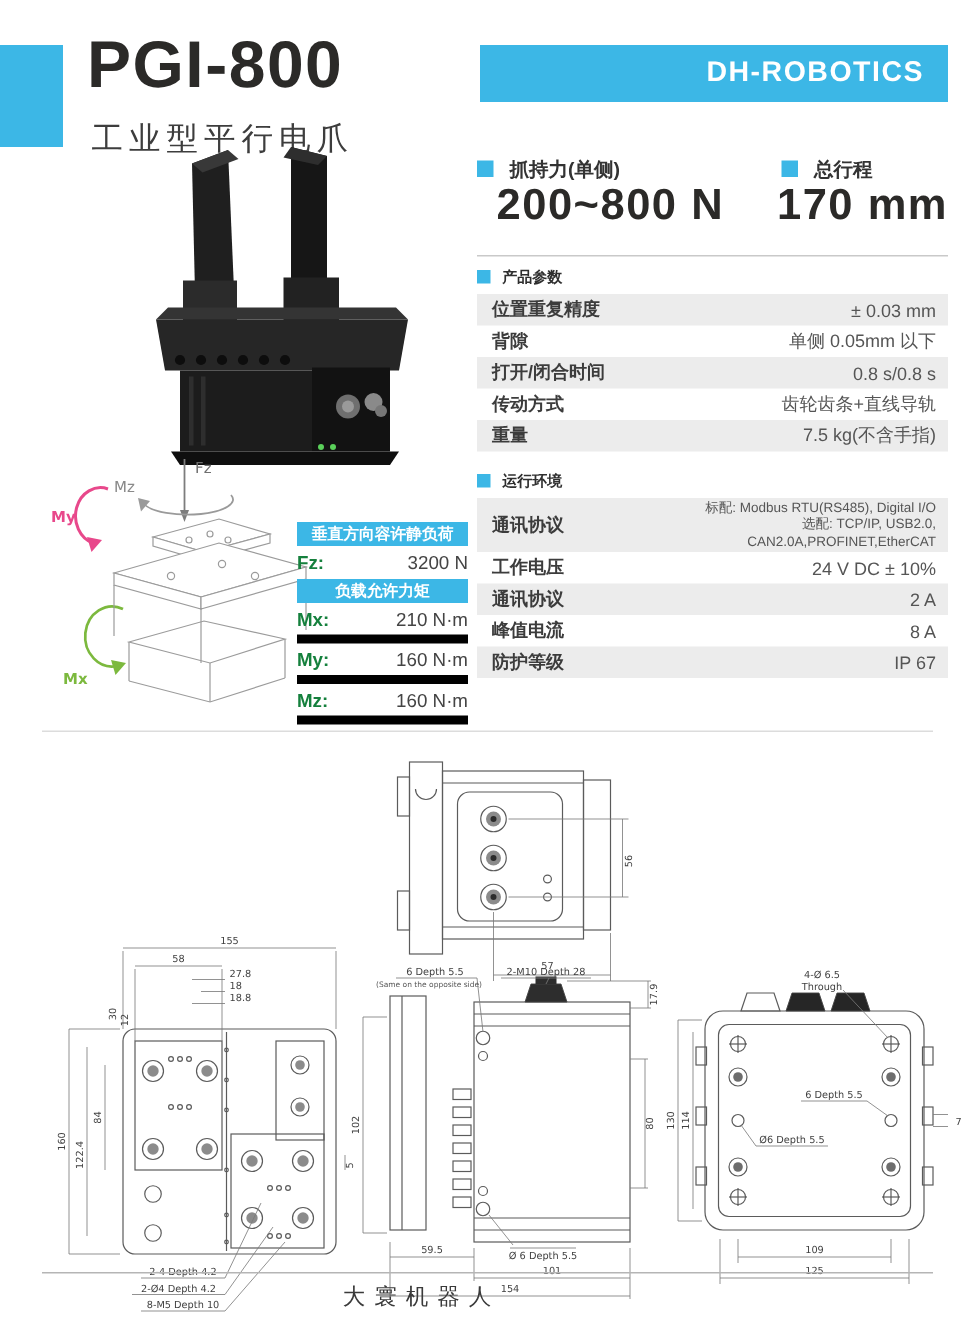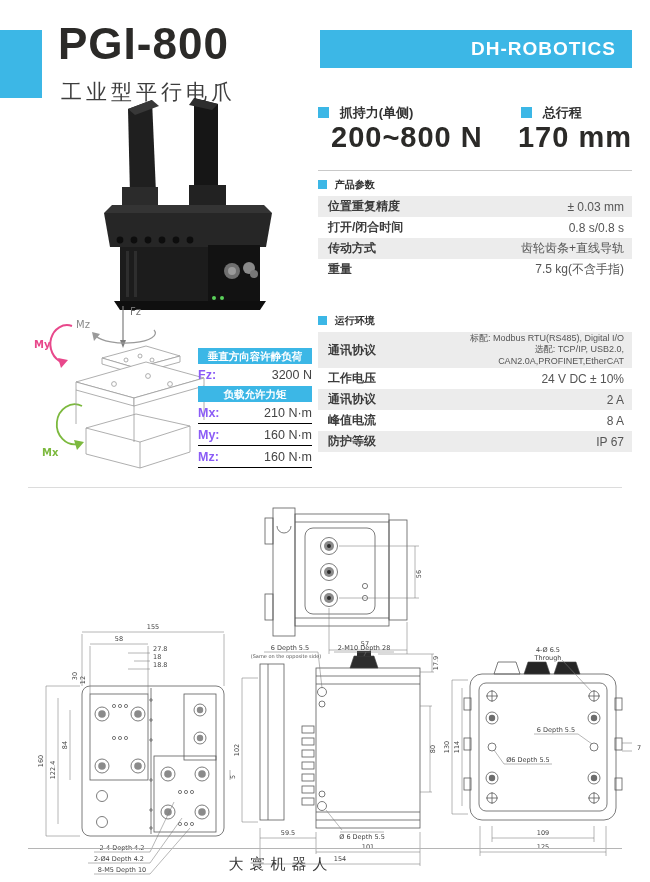--- a/index.html
+++ b/index.html
@@ -24,23 +24,23 @@
   table.spec td.l{font-weight:700;color:#3c3c3c;padding-left:10px;width:108px;}
   table.spec td.v{text-align:right;color:#555;}
   table.spec tr:nth-child(odd){background:#ececec;}
   table.spec tr.tall td{height:36px;}
   .v2{font-size:9px;line-height:11.5px;color:#555;text-align:right;display:block;}
   
   #load-table{left:198px;top:348px;width:114px;}
   .badge{background:var(--accent);color:#fff;font-size:10.5px;font-weight:700;
     text-align:center;height:16px;line-height:16px;}
   .lt-row{display:flex;justify-content:space-between;align-items:center;height:21px;font-size:12.5px;}
-  .lt-row .k{font-weight:700;color:#8b5cf6;}
+  .lt-row .k{font-weight:700;color:#15803d;}
   .lt-row .val{color:#444;}
-  .lt-sep{border-bottom:1px solid #000000;}
+  .lt-sep{border-bottom:6px solid #000000;}
   #fz-row{height:22px;}
   
   svg{display:block;}
   .tl{stroke:#5b5b5b;stroke-width:.8;fill:none;}
   .dim{stroke:#7b7b7b;stroke-width:.55;fill:none;}
   text.dt{font-family:"DejaVu Sans",sans-serif;font-size:6.5px;fill:#3f3f3f;}
   text.dts{font-family:"DejaVu Sans",sans-serif;font-size:5px;fill:#555;}
   #footer-line{left:28px;top:848px;width:594px;height:1px;background:#b5b5b5;}
   #footer-text{left:0;top:855px;width:562px;text-align:center;font-size:15px;
     color:#3a3a3a;letter-spacing:6px;}
@@ -97,20 +97,24 @@
 
   <div class="abs sec-head" style="left:318px;top:178px;">
     <span class="accent-sq"></span>
     <span>产品参数</span>
   </div>
   <table class="spec abs" style="left:318px;top:196px;">
     <tbody>
         <tr>
       <td class="l">位置重复精度</td>
       <td class="v">± 0.03 mm</td>
+        </tr>
+    <tr>
+      <td class="l">背隙</td>
+      <td class="v">单侧 0.05mm 以下</td>
         </tr>
     <tr>
       <td class="l">打开/闭合时间</td>
       <td class="v">0.8 s/0.8 s</td>
         </tr>
     <tr>
       <td class="l">传动方式</td>
       <td class="v">齿轮齿条+直线导轨</td>
         </tr>
     <tr>

